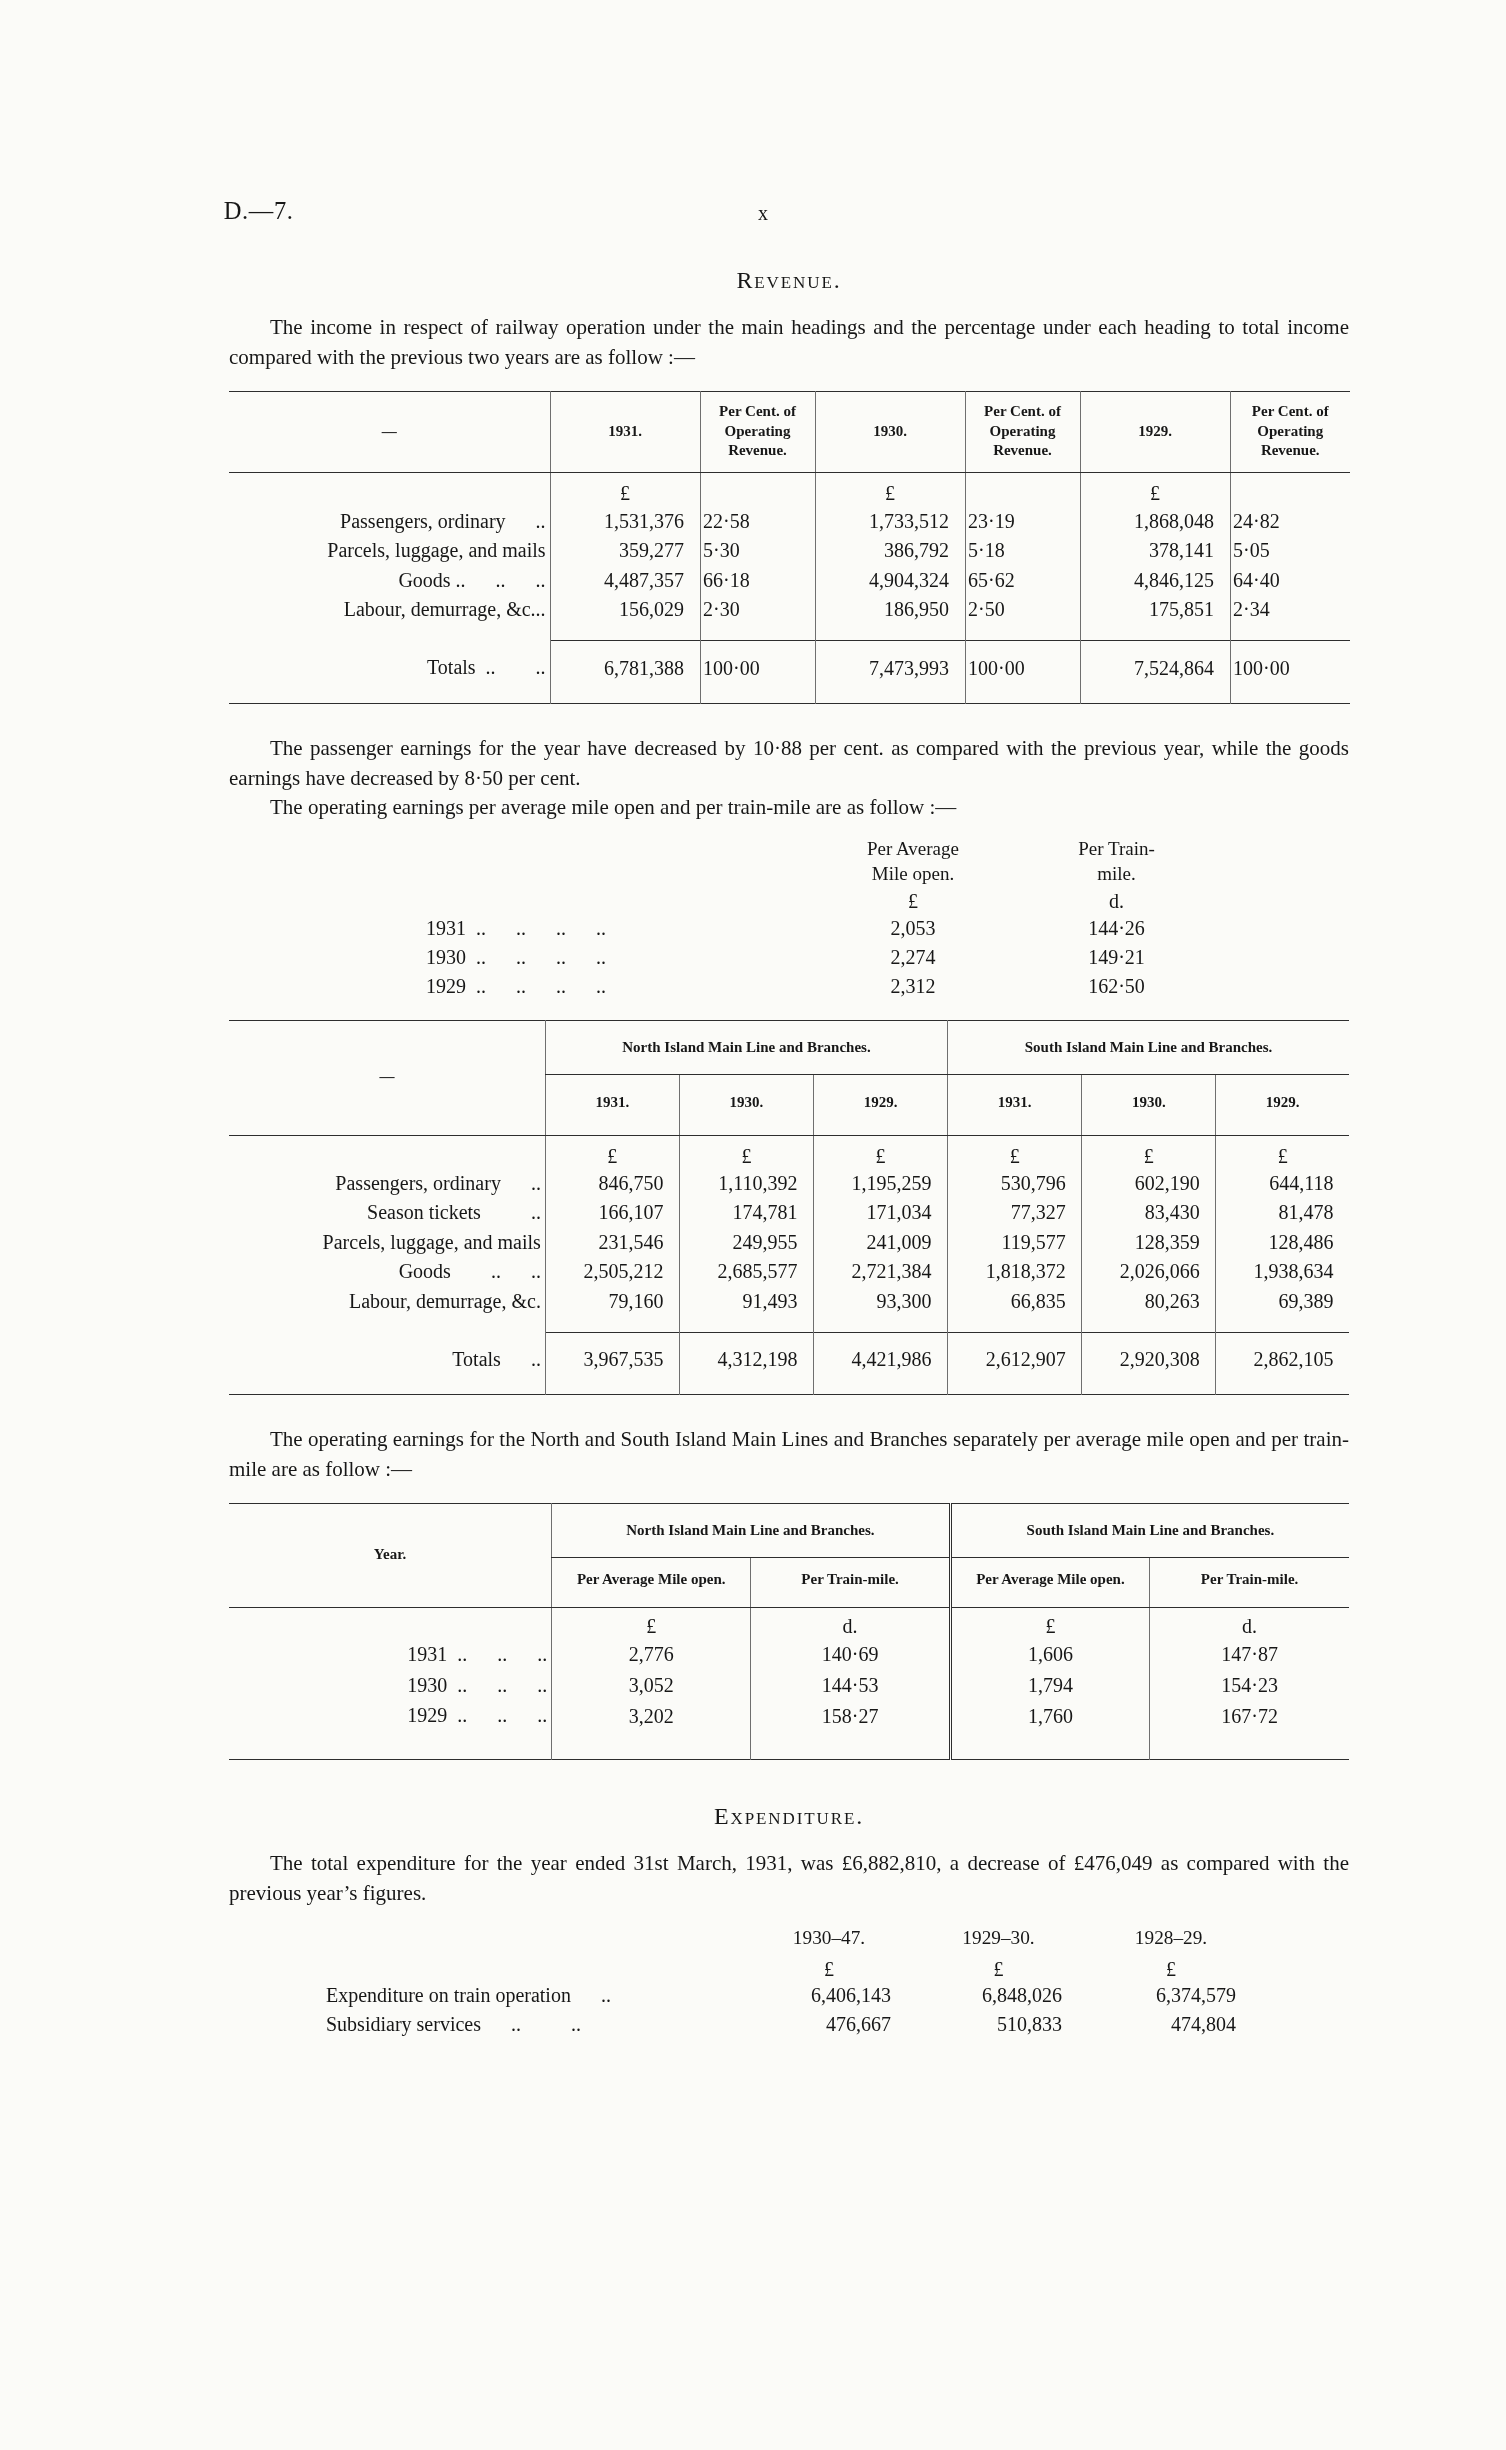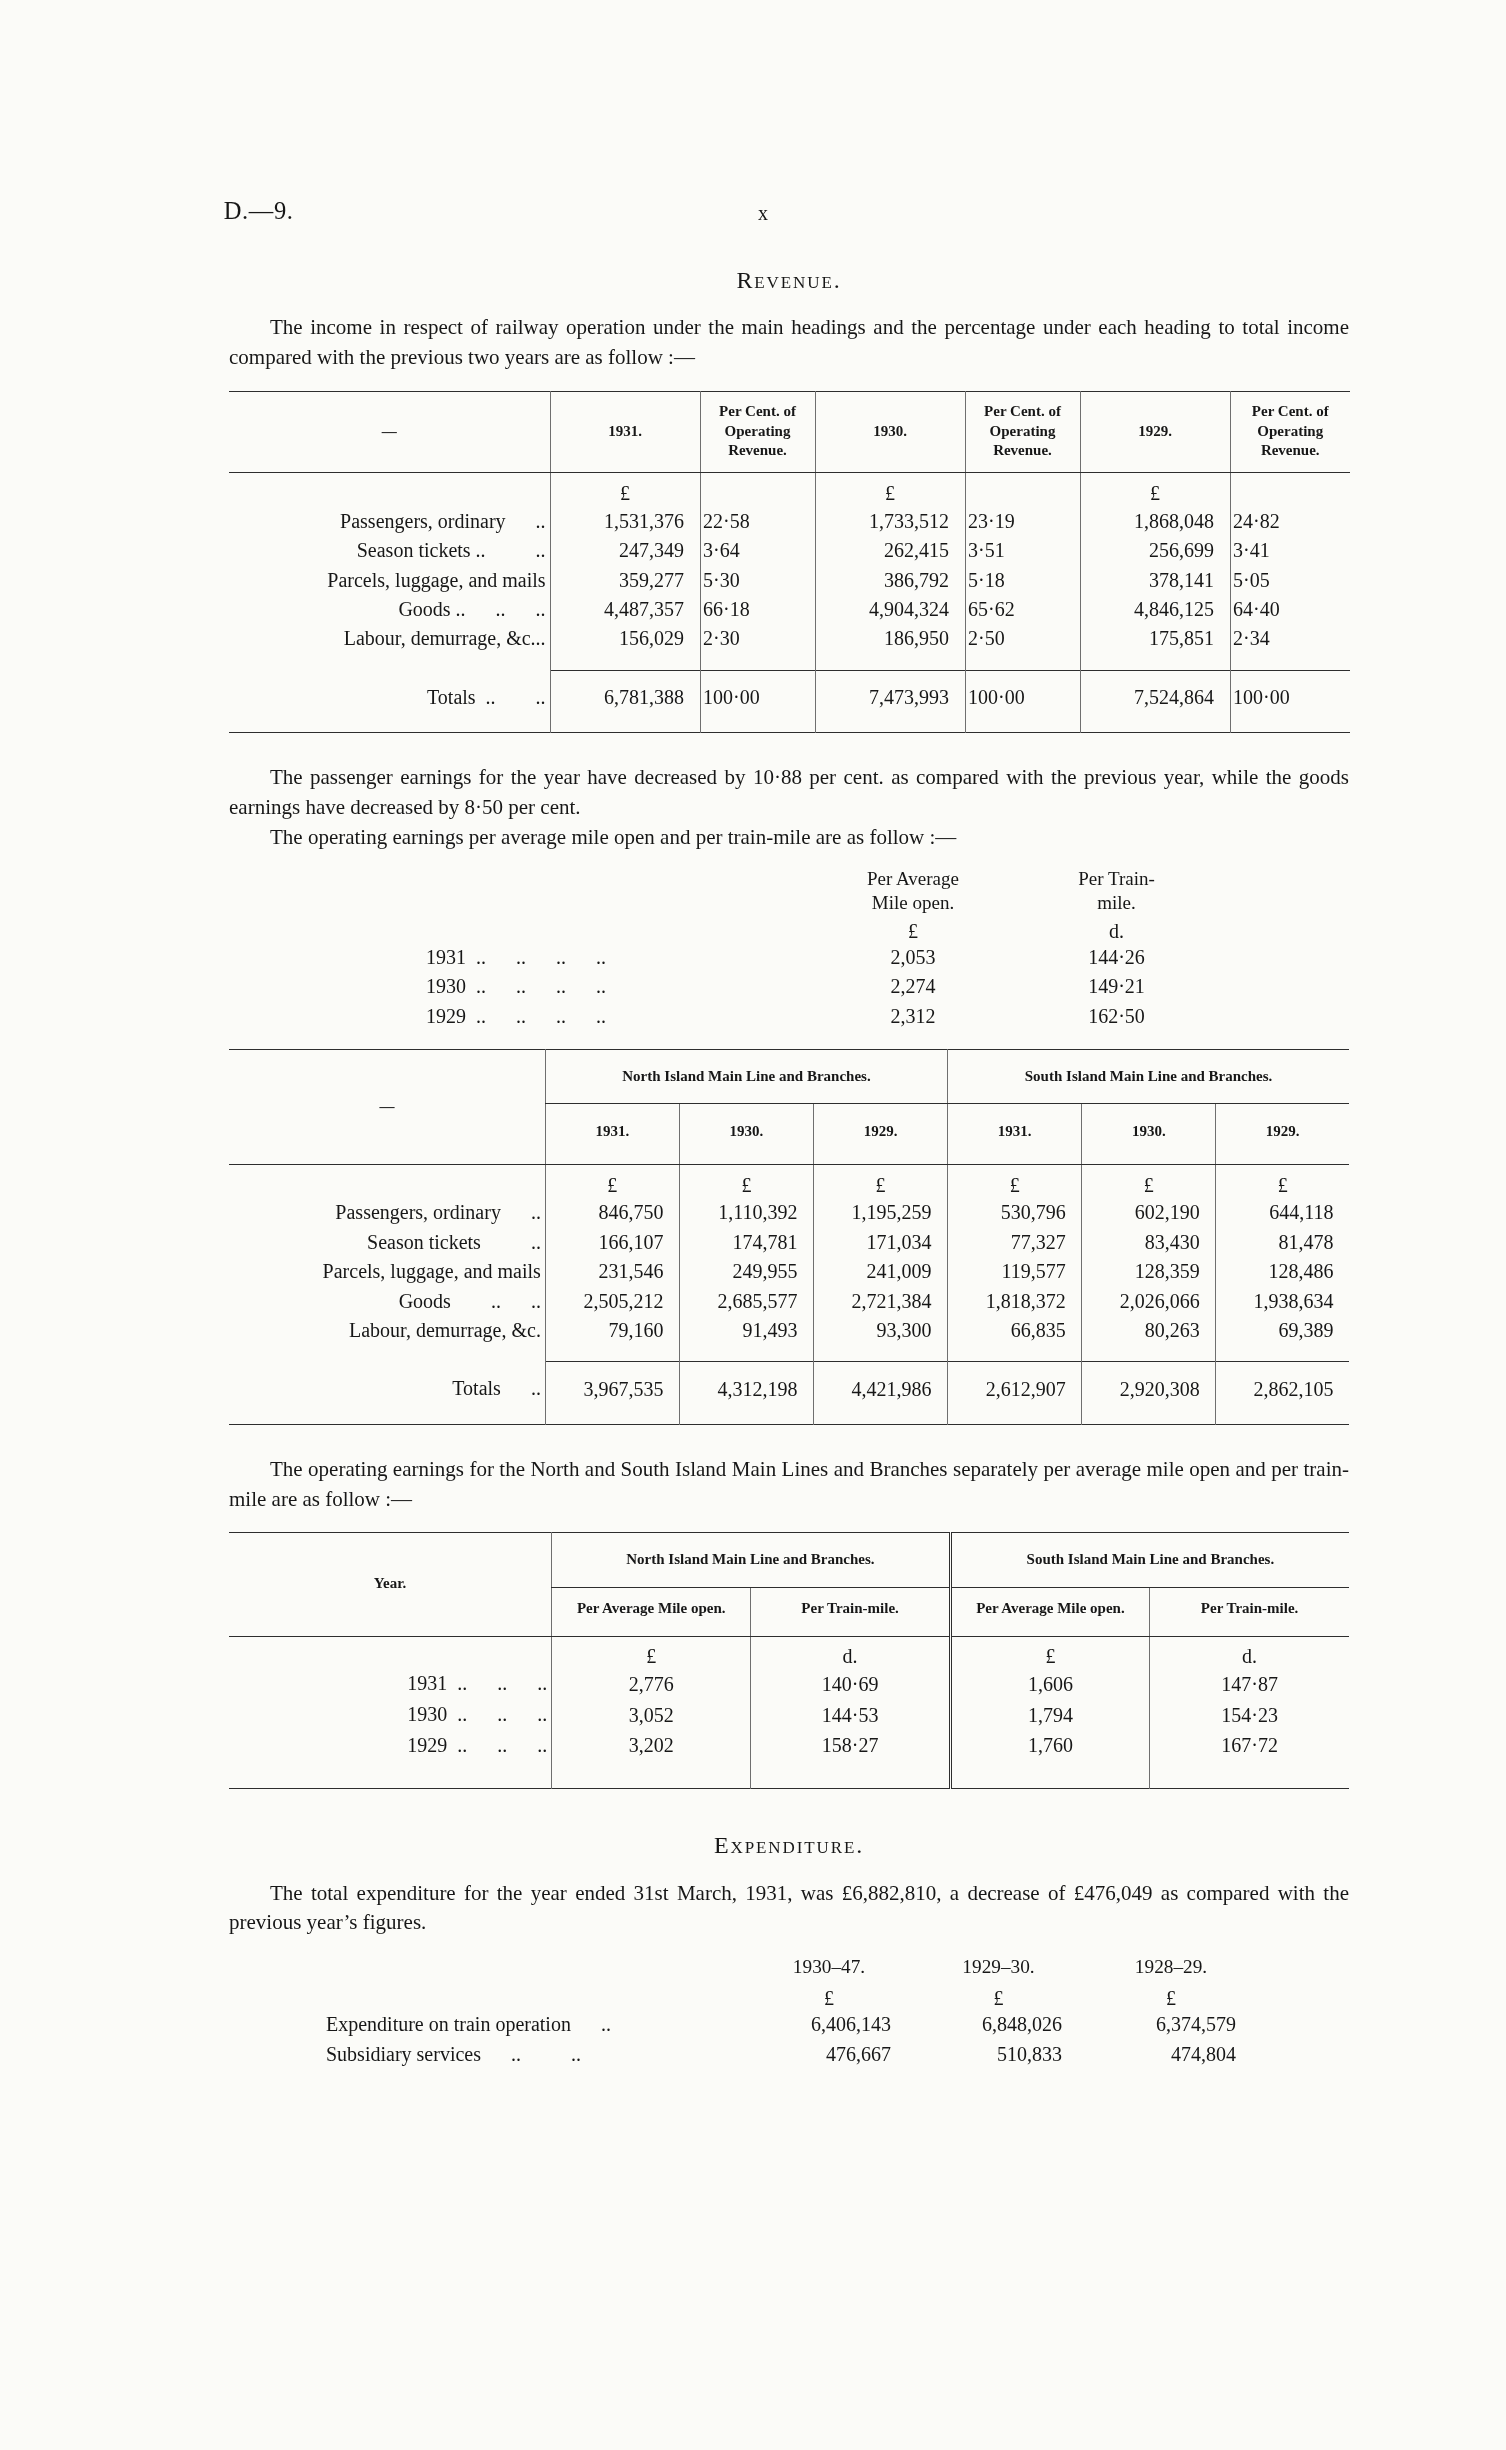--- a/index.html
+++ b/index.html
@@ -82,21 +82,21 @@
     border-top: 1.3px solid #2e2e2e; border-bottom: 5.8px double #2e2e2e;
     padding: 9px 1.3px 6.4px 0;
   }
 </style>
 </head>
 <body>
 
 <div class="content">
 
   <div class="pagehead">
-    <span class="docref">D.—9.</span>
+    <span class="docref">D.—7.</span>
     <span class="pageno">x</span>
   </div>
 
   <h2 class="sect">Revenue.</h2>
 
   <p class="para">The income in respect of railway operation under the main headings and the percentage under each heading to total income compared with the previous two years are as follow :—</p>
 
   <table class="dt t1">
     <colgroup>
         <col style="width:321px">
@@ -129,29 +129,20 @@
     <tr>
       <td class="lbl">Passengers, ordinary  ..</td>
       <td class="num vl">1,531,376</td>
       <td class="pct vl">22·58</td>
       <td class="num vl">1,733,512</td>
       <td class="pct vl">23·19</td>
       <td class="num vl">1,868,048</td>
       <td class="pct vl">24·82</td>
     </tr>
     <tr>
-      <td class="lbl">Season tickets ..   ..</td>
-      <td class="num vl">247,349</td>
-      <td class="pct vl">3·64</td>
-      <td class="num vl">262,415</td>
-      <td class="pct vl">3·51</td>
-      <td class="num vl">256,699</td>
-      <td class="pct vl">3·41</td>
-    </tr>
-    <tr>
       <td class="lbl">Parcels, luggage, and mails</td>
       <td class="num vl">359,277</td>
       <td class="pct vl">5·30</td>
       <td class="num vl">386,792</td>
       <td class="pct vl">5·18</td>
       <td class="num vl">378,141</td>
       <td class="pct vl">5·05</td>
     </tr>
     <tr>
       <td class="lbl">Goods ..  ..  ..</td>

